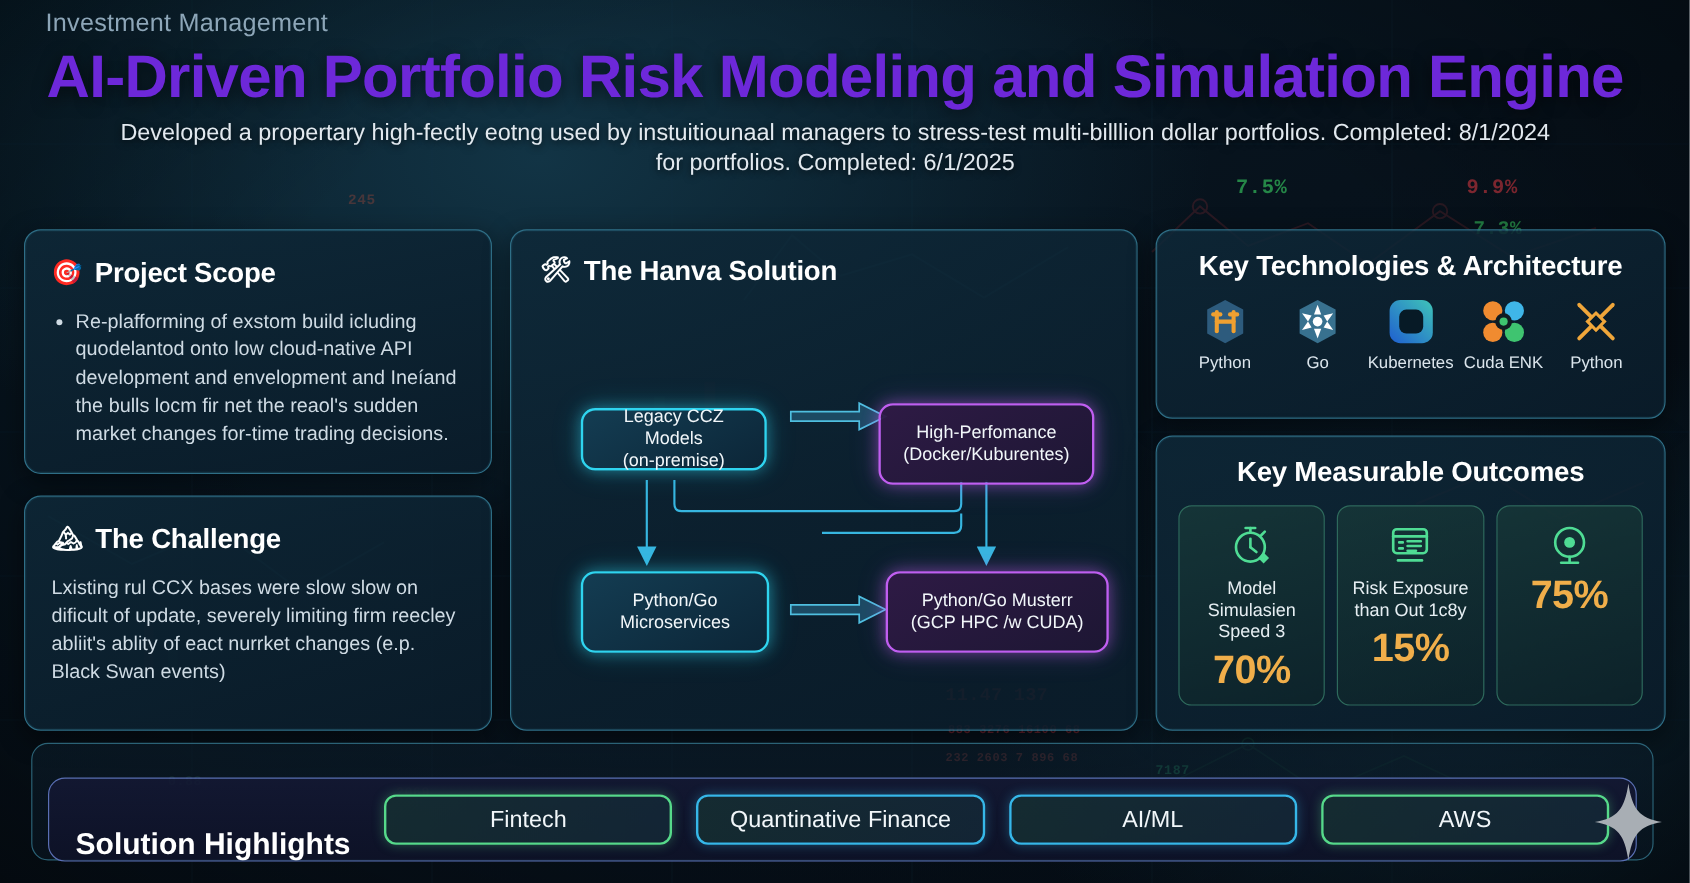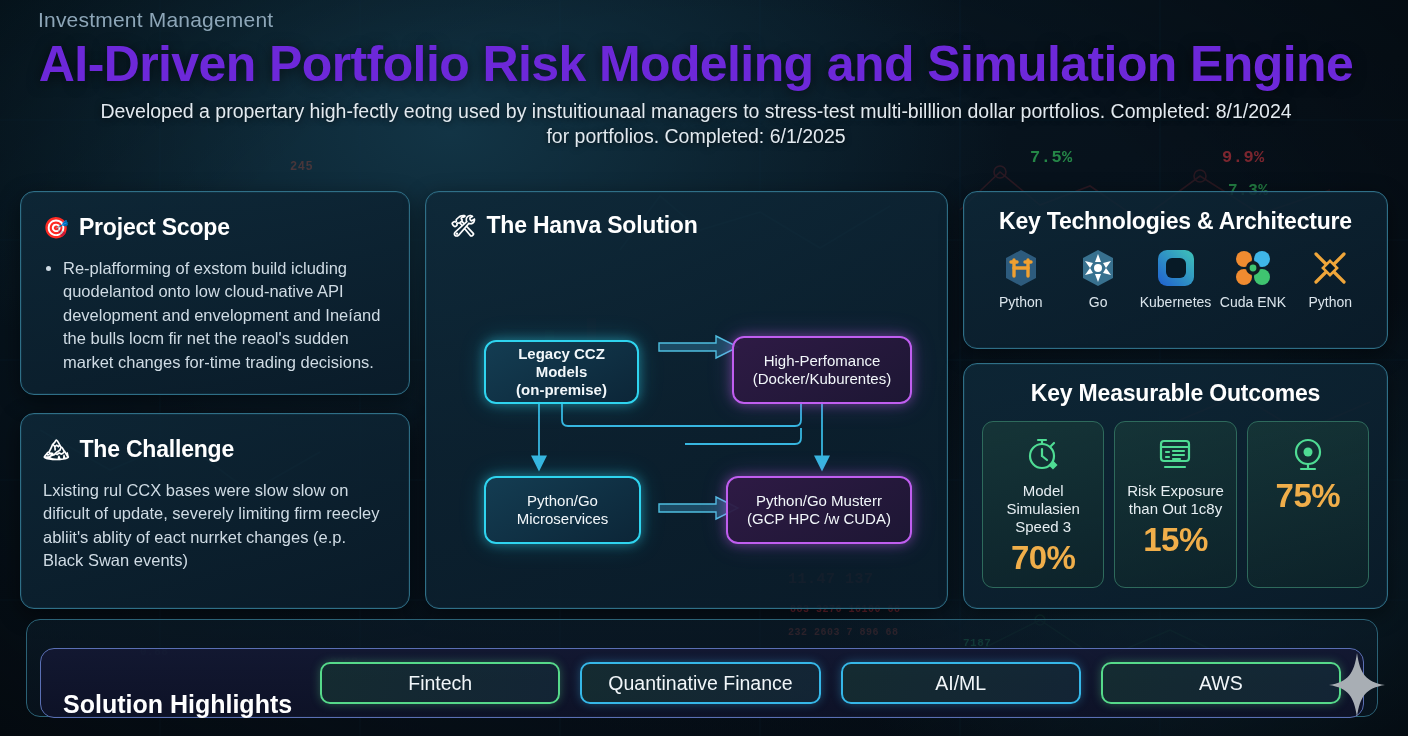--- a/index.html
+++ b/index.html
@@ -248,30 +248,30 @@
 
           <path d="M396 208 L396 276" marker-end="url(#ar-c)"></path>
         </g>
 
         <g fill="#1c4a63" stroke="#4fbfe0" stroke-width="1.4">
           <path d="M233 151 L290 151 L290 144 L312 155 L290 166 L290 159 L233 159 Z"></path>
           <path d="M233 312 L290 312 L290 305 L312 316 L290 327 L290 320 L233 320 Z"></path>
         </g>
       </svg>
 
-      <div class="node cyan" style="left:58px;  top:148px; width:155px; height:64px;font-weight:bold;">
+      <div class="node cyan" style="left:58px;  top:148px; width:155px; height:52px;">
         <span>Legacy CCZ Models<br>(on-premise)</span>
       </div>
       <div class="node violet" style="left:306px; top:144px; width:180px; height:68px;">
         <span>High-Perfomance<br>(Docker/Kuburentes)</span>
       </div>
       <div class="node cyan" style="left:58px;  top:284px; width:157px; height:68px;">
         <span>Python/Go<br>Microservices</span>
       </div>
-      <div class="node violet" style="left:300px; top:284px; width:186px; height:68px;">
+      <div class="node violet" style="left:312px; top:284px; width:186px; height:68px;">
         <span>Python/Go Musterr<br>(GCP HPC /w CUDA)</span>
       </div>
     </div>
   </div>
 
   <div class="col-right">
 
     <div class="card c-tech">
       <div class="card-h center">
         <span>Key Technologies &amp; Architecture</span>

